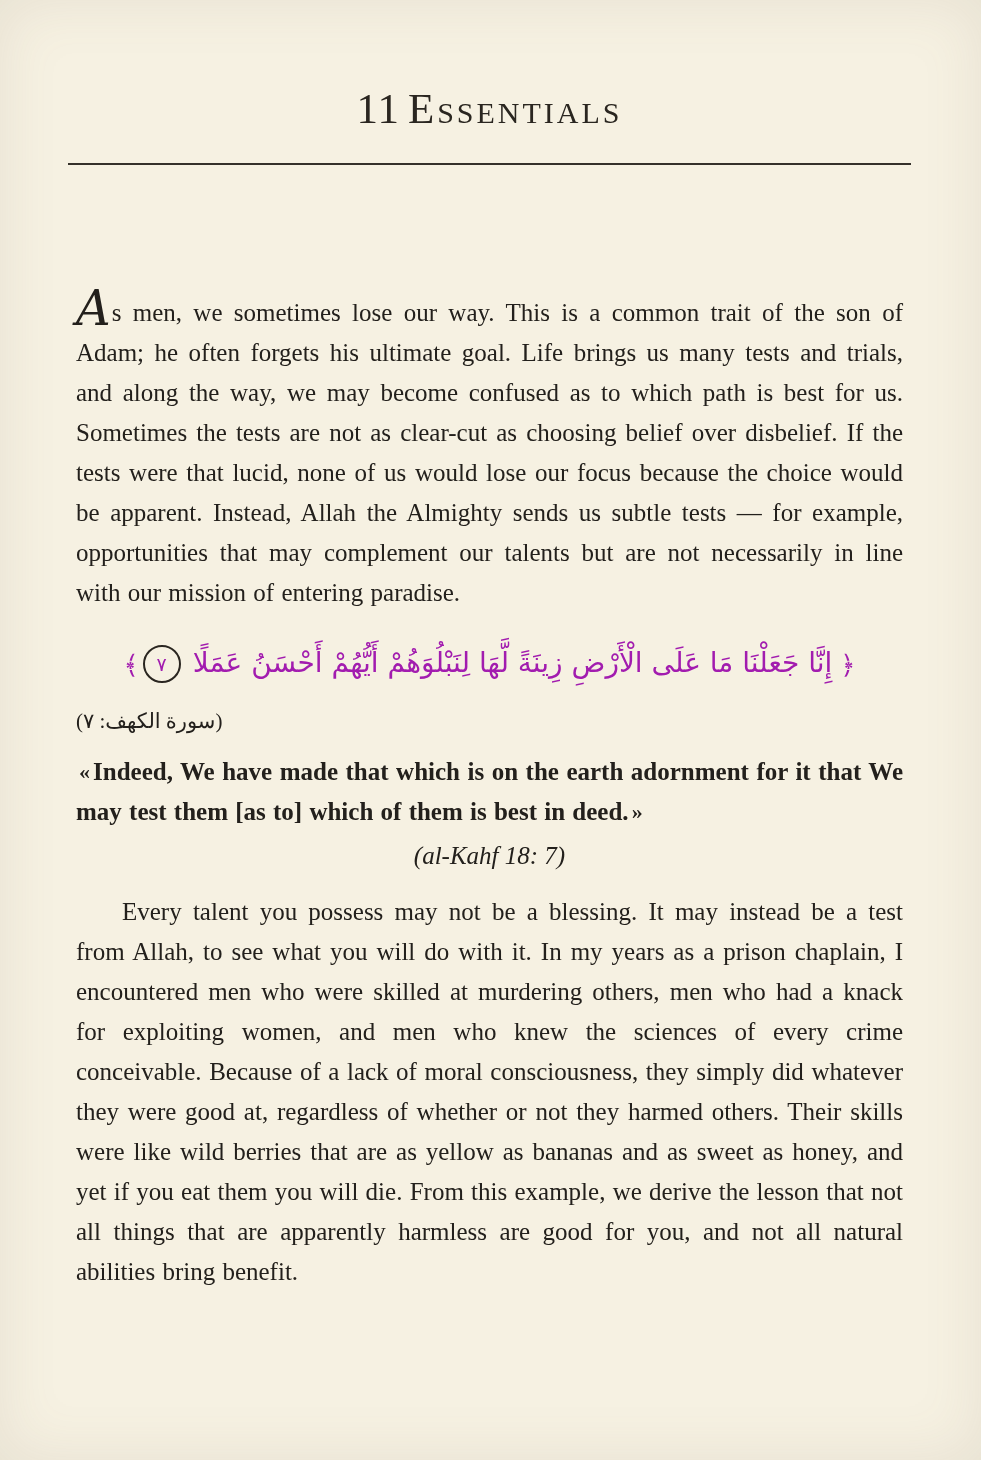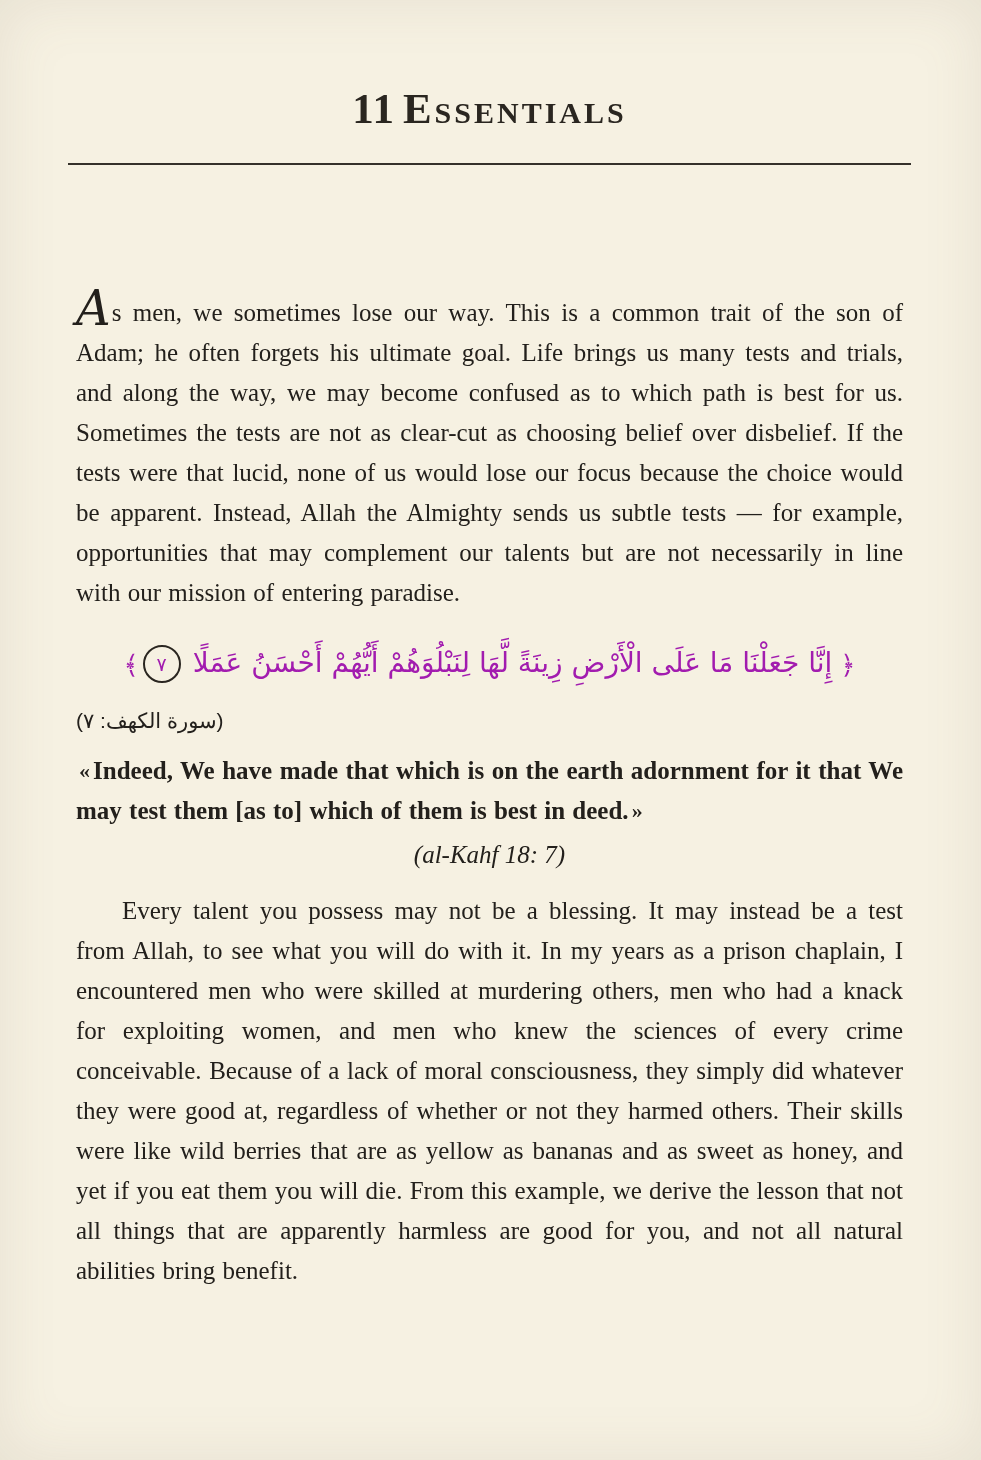--- a/index.html
+++ b/index.html
@@ -15,21 +15,21 @@
     margin: 0 auto;
     background: #f6f1e2;
     color: #23201c;
     padding: 0 78px 0 76px;
     overflow: hidden;
     box-shadow: inset 0 0 60px rgba(120,110,90,0.12);
   }
   .chapter-header { margin-top: 84px; }
   .chapter-title {
     text-align: center;
-    font-weight: bold;
+    font-weight: normal;
     margin: 0;
     color: #2a2620;
   }
   .chapter-number {
     font-size: 43px;
     letter-spacing: 1px;
   }
   .chapter-word {
     font-variant: small-caps;
     font-size: 43px;
@@ -78,21 +78,21 @@
     align-items: center;
     justify-content: center;
     font-size: 19px;
     line-height: 1;
     vertical-align: middle;
     margin: 0 4px;
   }
   .arabic-source {
     margin-top: 20px;
     text-align: left;
-    font-family: Liberation Sans, sans-serif;
+    font-family: Liberation Serif, serif;
     font-size: 21px;
     color: #23201c;
   }
   .translation {
     margin-top: 18px;
     font-size: 25px;
     line-height: 40px;
     text-align: justify;
     word-spacing: 1px;
     font-weight: bold;

